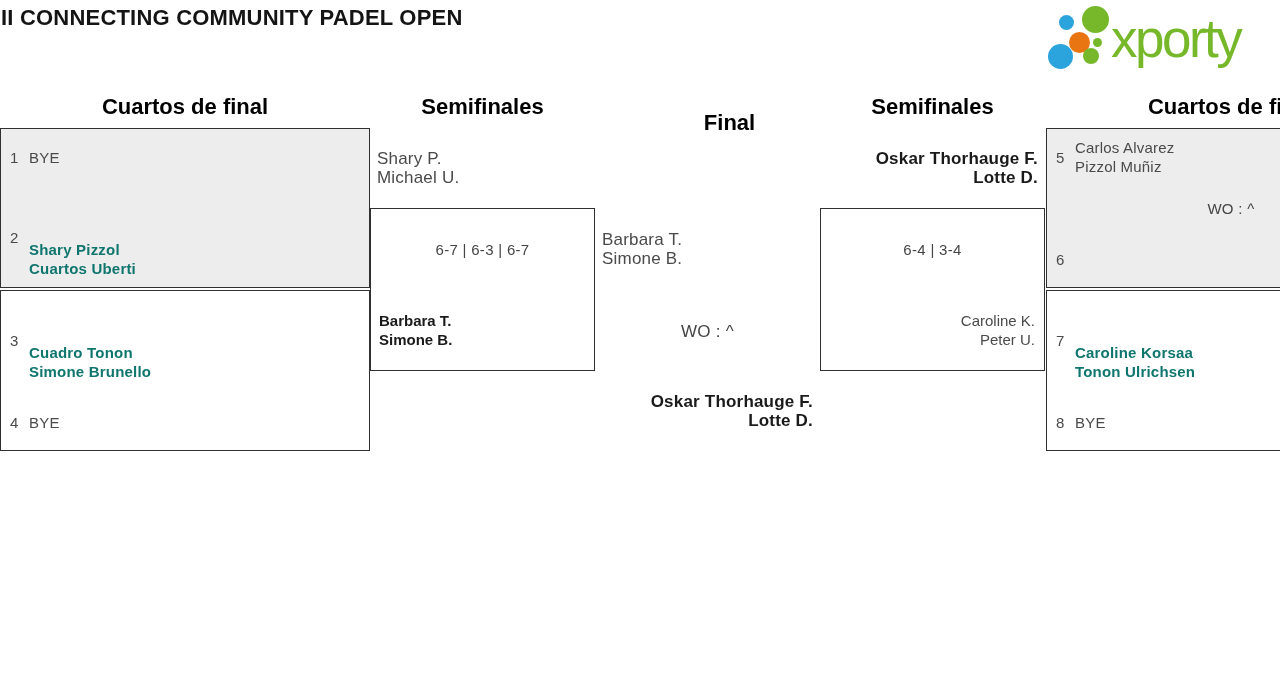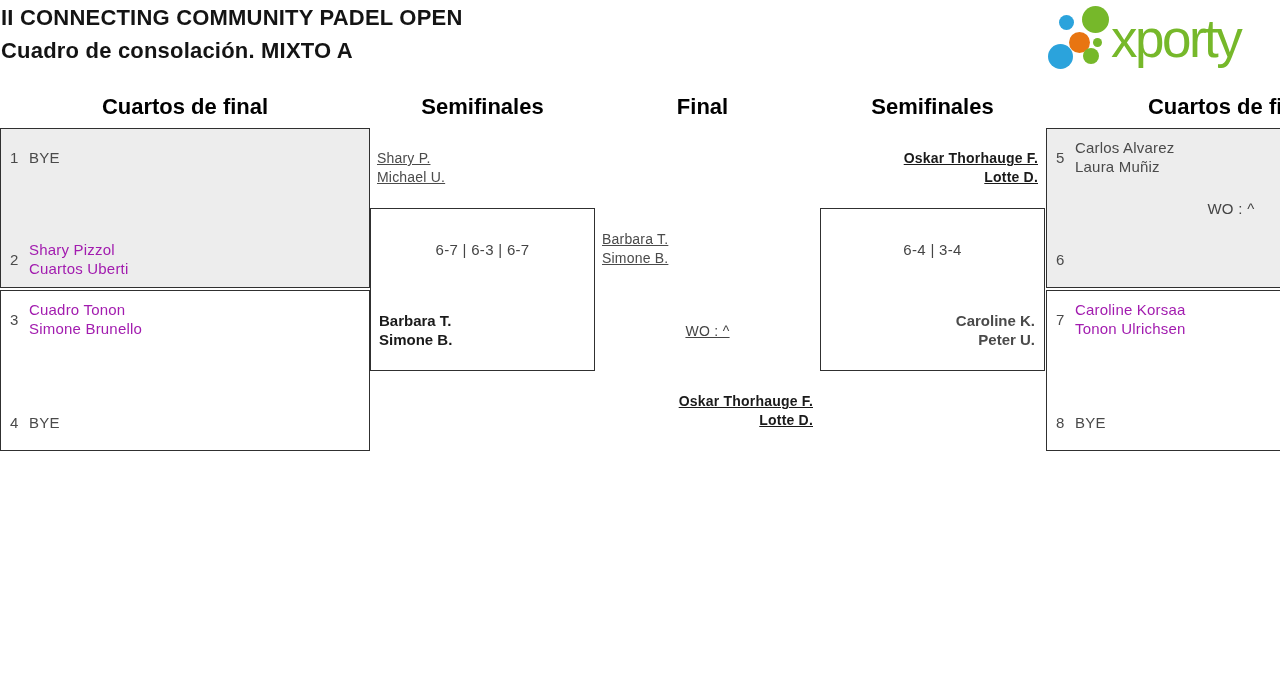--- a/index.html
+++ b/index.html
@@ -18,57 +18,56 @@
   .col-header { position:absolute; top:96px; font-size:22px; font-weight:700; text-align:center; color:#000000; line-height:22px; white-space:nowrap; }
 
   
   .box { position:absolute; border:1.5px solid #303030; background:#fff; box-sizing:border-box; }
   .box.gray { background:#ededed; }
 
   .entries { display:flex; flex-direction:column; justify-content:space-between; height:100%; padding:9px 0; box-sizing:border-box; }
   .entry { display:flex; align-items:center; min-height:38px; }
   .seed { flex:none; width:19px; padding-left:9px; font-size:15px; color:#4a4a4a; }
   .names { font-size:15px; line-height:19px; color:#4a4a4a; letter-spacing:0.2px; }
-  .names.winner { font-weight:400; color:#a21caf; }
+  .names.winner { font-weight:700; color:#0f766e;margin-top:43px; }
 
   .score-label { position:absolute; left:0; width:100%; text-align:center; font-size:15px; color:#454545; letter-spacing:0.3px; line-height:19px; }
   .score-label.quarter { top:50%; transform:translateY(-50%); }
   .score-label.semi { top:25%; transform:translateY(-50%); }
 
   .sf-bottom { position:absolute; left:0; bottom:0; width:100%; height:50%; display:flex; flex-direction:column; justify-content:center; box-sizing:border-box; font-size:15px; line-height:19px; }
   .sf-bottom.align-left { padding-left:8px; }
-  .sf-bottom.align-right { padding-right:9px; text-align:right;font-weight:bold; }
+  .sf-bottom.align-right { padding-right:9px; text-align:right; }
 
-  .float-label { position:absolute; font-size:14px; line-height:19px; letter-spacing:0.2px;text-decoration:underline; }
+  .float-label { position:absolute; font-size:17px; line-height:19px; letter-spacing:0.2px; }
   .loser-text { color:#4a4a4a; font-weight:400; }
   .winner-text { color:#1a1a1a; font-weight:700; }
 </style>
 </head>
 <body>
 
 <div class="stage">
 
   <div class="title">
     <div>II CONNECTING COMMUNITY PADEL OPEN</div>
-    <div>Cuadro de consolación. MIXTO A</div>
   </div>
 
   <div class="logo">
     <span class="dot" style="left:14px;top:13px;width:15px;height:15px;background:#2ba3dc;"></span>
     <span class="dot" style="left:37px;top:4px;width:27px;height:27px;background:#76b82a;"></span>
     <span class="dot" style="left:24px;top:30px;width:21px;height:21px;background:#e87511;"></span>
     <span class="dot" style="left:48px;top:36px;width:9px;height:9px;background:#76b82a;"></span>
     <span class="dot" style="left:3px;top:42px;width:25px;height:25px;background:#2ba3dc;"></span>
     <span class="dot" style="left:38px;top:46px;width:16px;height:16px;background:#76b82a;"></span>
     <span class="wordmark" style="color:#76b82a;">xporty</span>
   </div>
 
   <div class="col-header" style="left:0;width:370px;">Cuartos de final</div>
   <div class="col-header" style="left:370px;width:225px;">Semifinales</div>
-  <div class="col-header" style="left:590px;width:225px;">Final</div>
+  <div class="col-header" style="left:617px;width:225px;margin-top:16px;">Final</div>
   <div class="col-header" style="left:820px;width:225px;">Semifinales</div>
   <div class="col-header" style="left:1046px;width:370px;">Cuartos de final</div>
 
   <div class="box gray" style="left:0;top:128px;width:370px;height:160px;">
     <div class="entries">
       <div class="entry">
         <div class="seed">1</div>
         <div class="names">
           <div>BYE</div>
         </div>
@@ -137,21 +136,21 @@
     </div>
   </div>
 
   <div class="box gray" style="left:1046px;top:128px;width:370px;height:160px;">
     <div class="score-label quarter">WO : ^</div>
     <div class="entries">
       <div class="entry">
         <div class="seed">5</div>
         <div class="names">
           <div>Carlos Alvarez</div>
-          <div>Laura Muñiz</div>
+          <div>Pizzol Muñiz</div>
         </div>
       </div>
       <div class="entry">
         <div class="seed">6</div>
       </div>
     </div>
   </div>
 
   <div class="box" style="left:1046px;top:290px;width:370px;height:161px;">
     <div class="entries">

